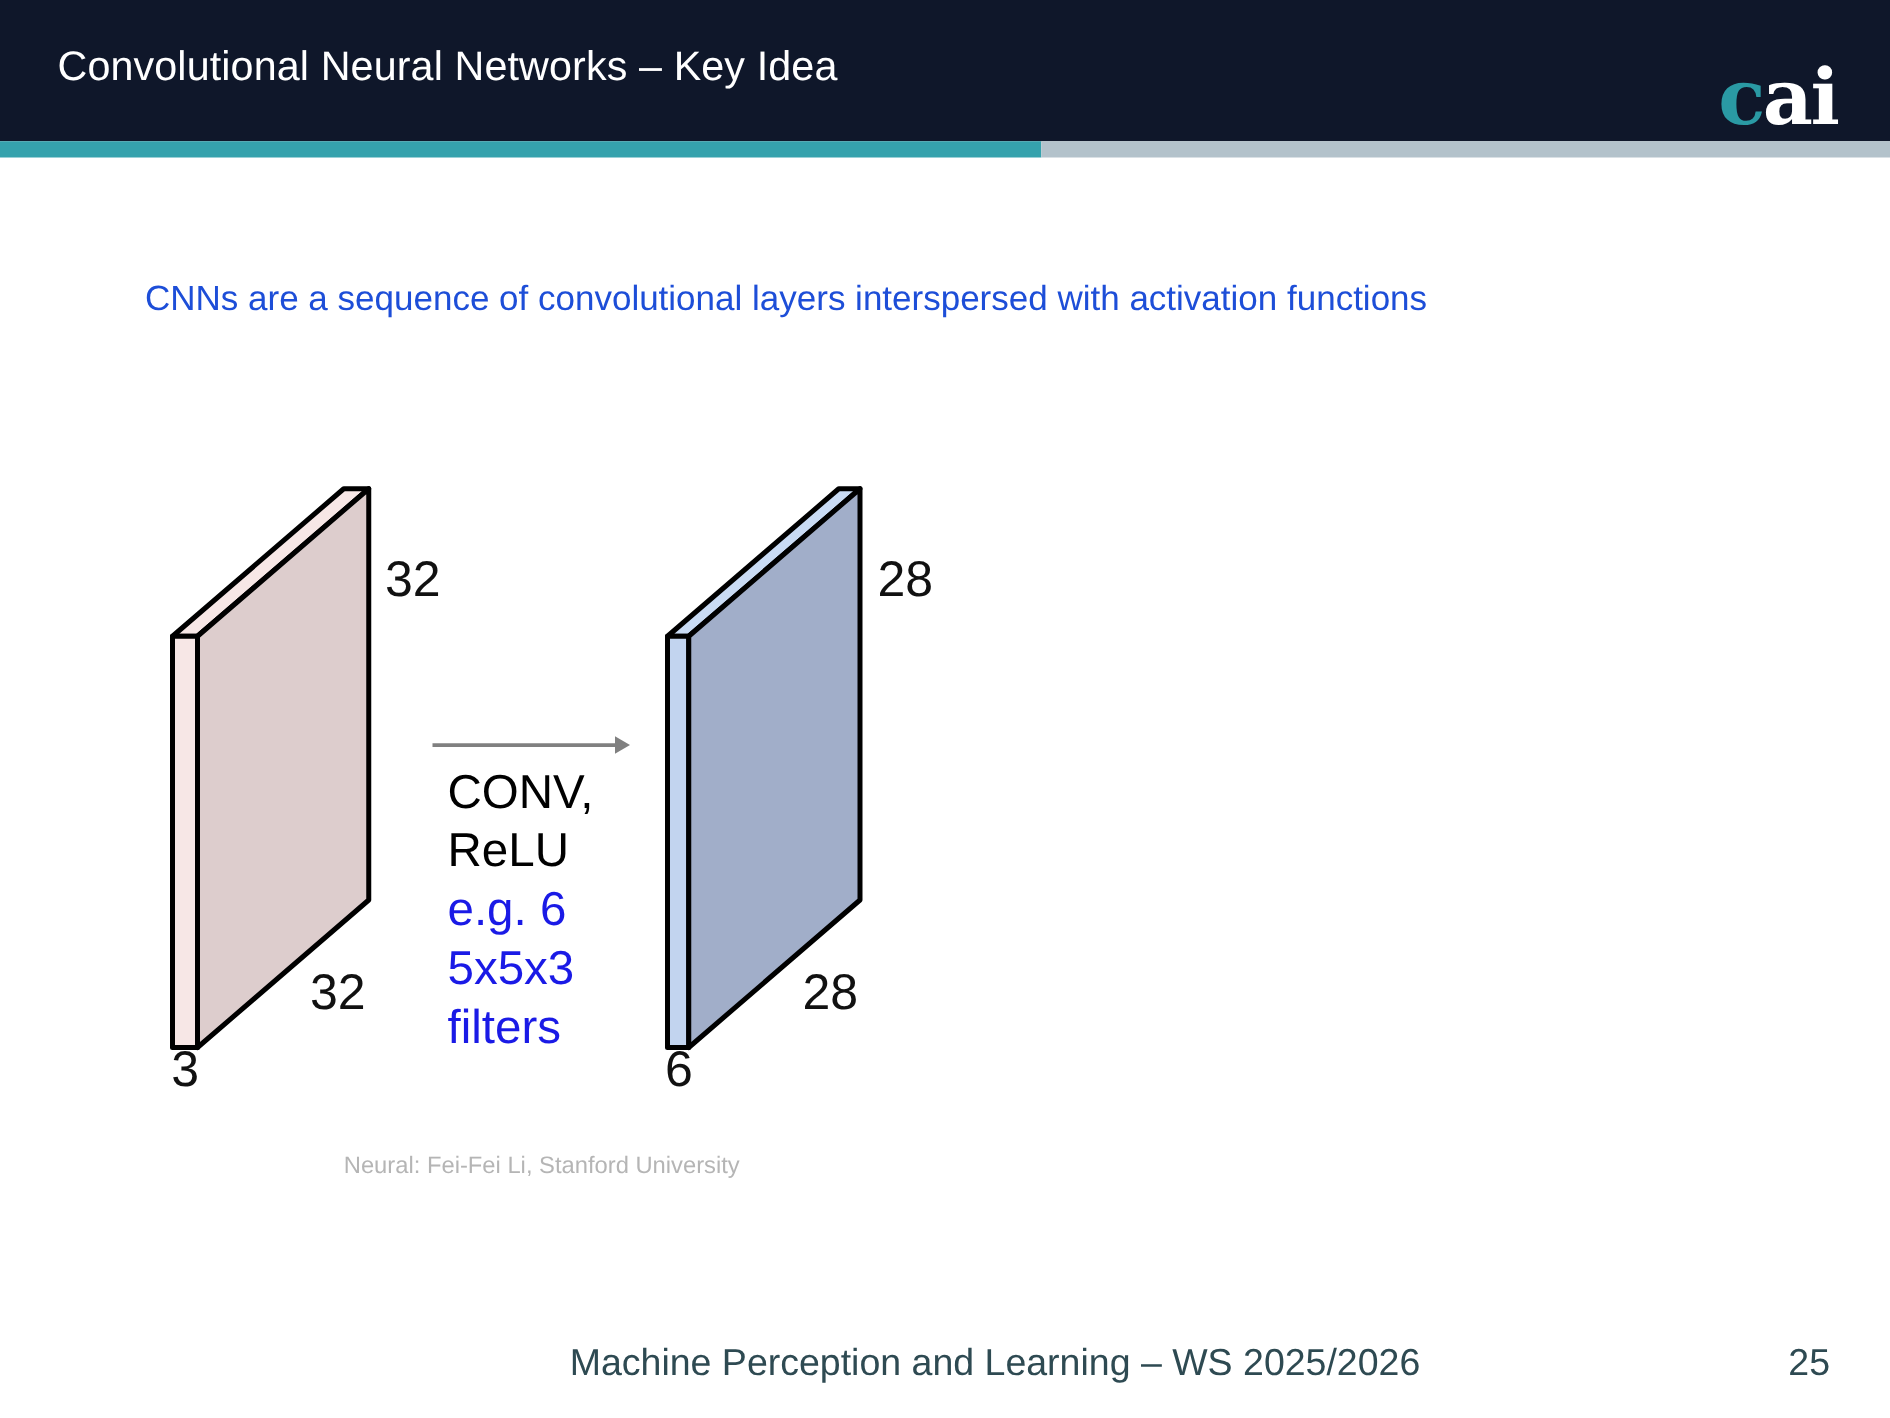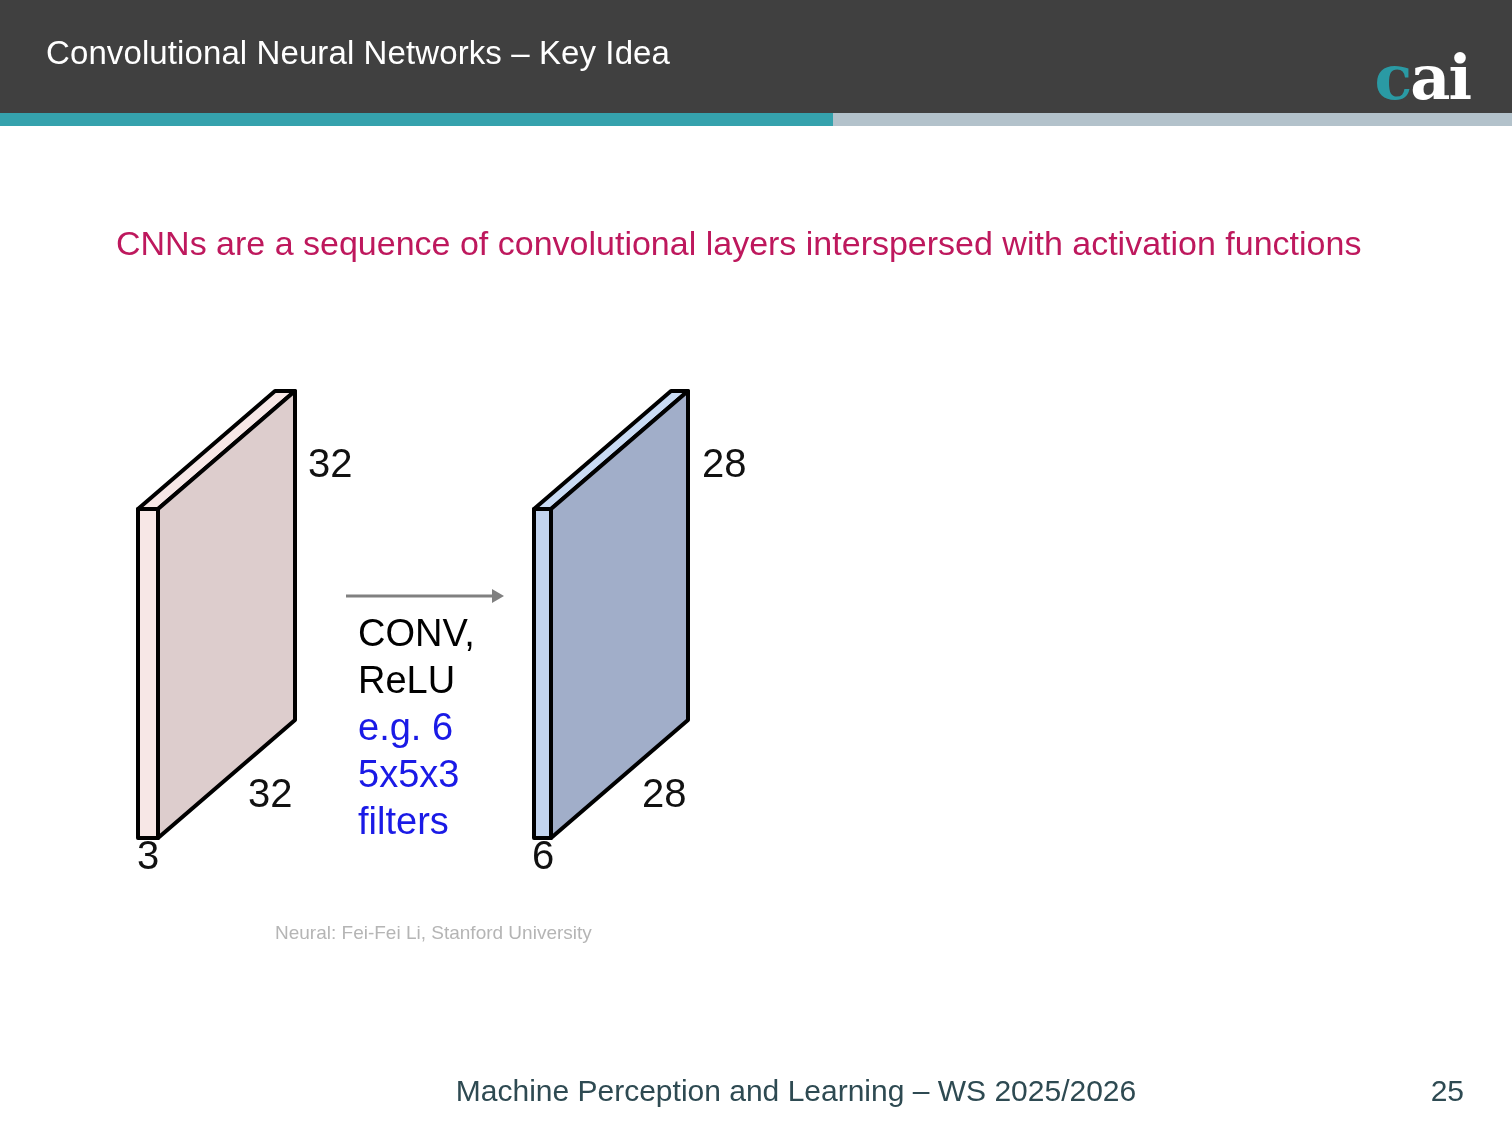--- a/index.html
+++ b/index.html
@@ -70,23 +70,23 @@
     height: 100%;
     background: #b3c2cb;
   }
 
   
   .body-text {
     position: absolute;
     left: 116px;
     top: 219px;
     width: 1290px;
-    font-size: 34px;
+    font-size: 28px;
     line-height: 1.42;
-    color: #be185d;
+    color: #1d4ed8;
     font-weight: 400;
   }
 
   
   .diagram {
     position: absolute;
     left: 110px;
     top: 380px;
     width: 700px;
     height: 510px;
@@ -120,21 +120,21 @@
     right: 48px;
     top: 1074px;
     font-size: 30px;
     color: #2e4a52;
     font-weight: 400;
   }
 </style>
 </head>
 <body>
 
-<div class="header-bar" style="background: #404040; text-align: center;">
+<div class="header-bar" style="background: #0f172a; text-align: center;">
   <div class="header-title">Convolutional Neural Networks – Key Idea</div>
   <div class="logo">
     <span class="logo-c">c</span>
       <span class="logo-ai">ai</span>
   </div>
 </div>
 
 <div class="divider">
   <div class="divider-teal" style="background: rgb(53, 162, 173);"></div>
   <div class="divider-gray" style="background: rgb(179, 194, 203);"></div>

